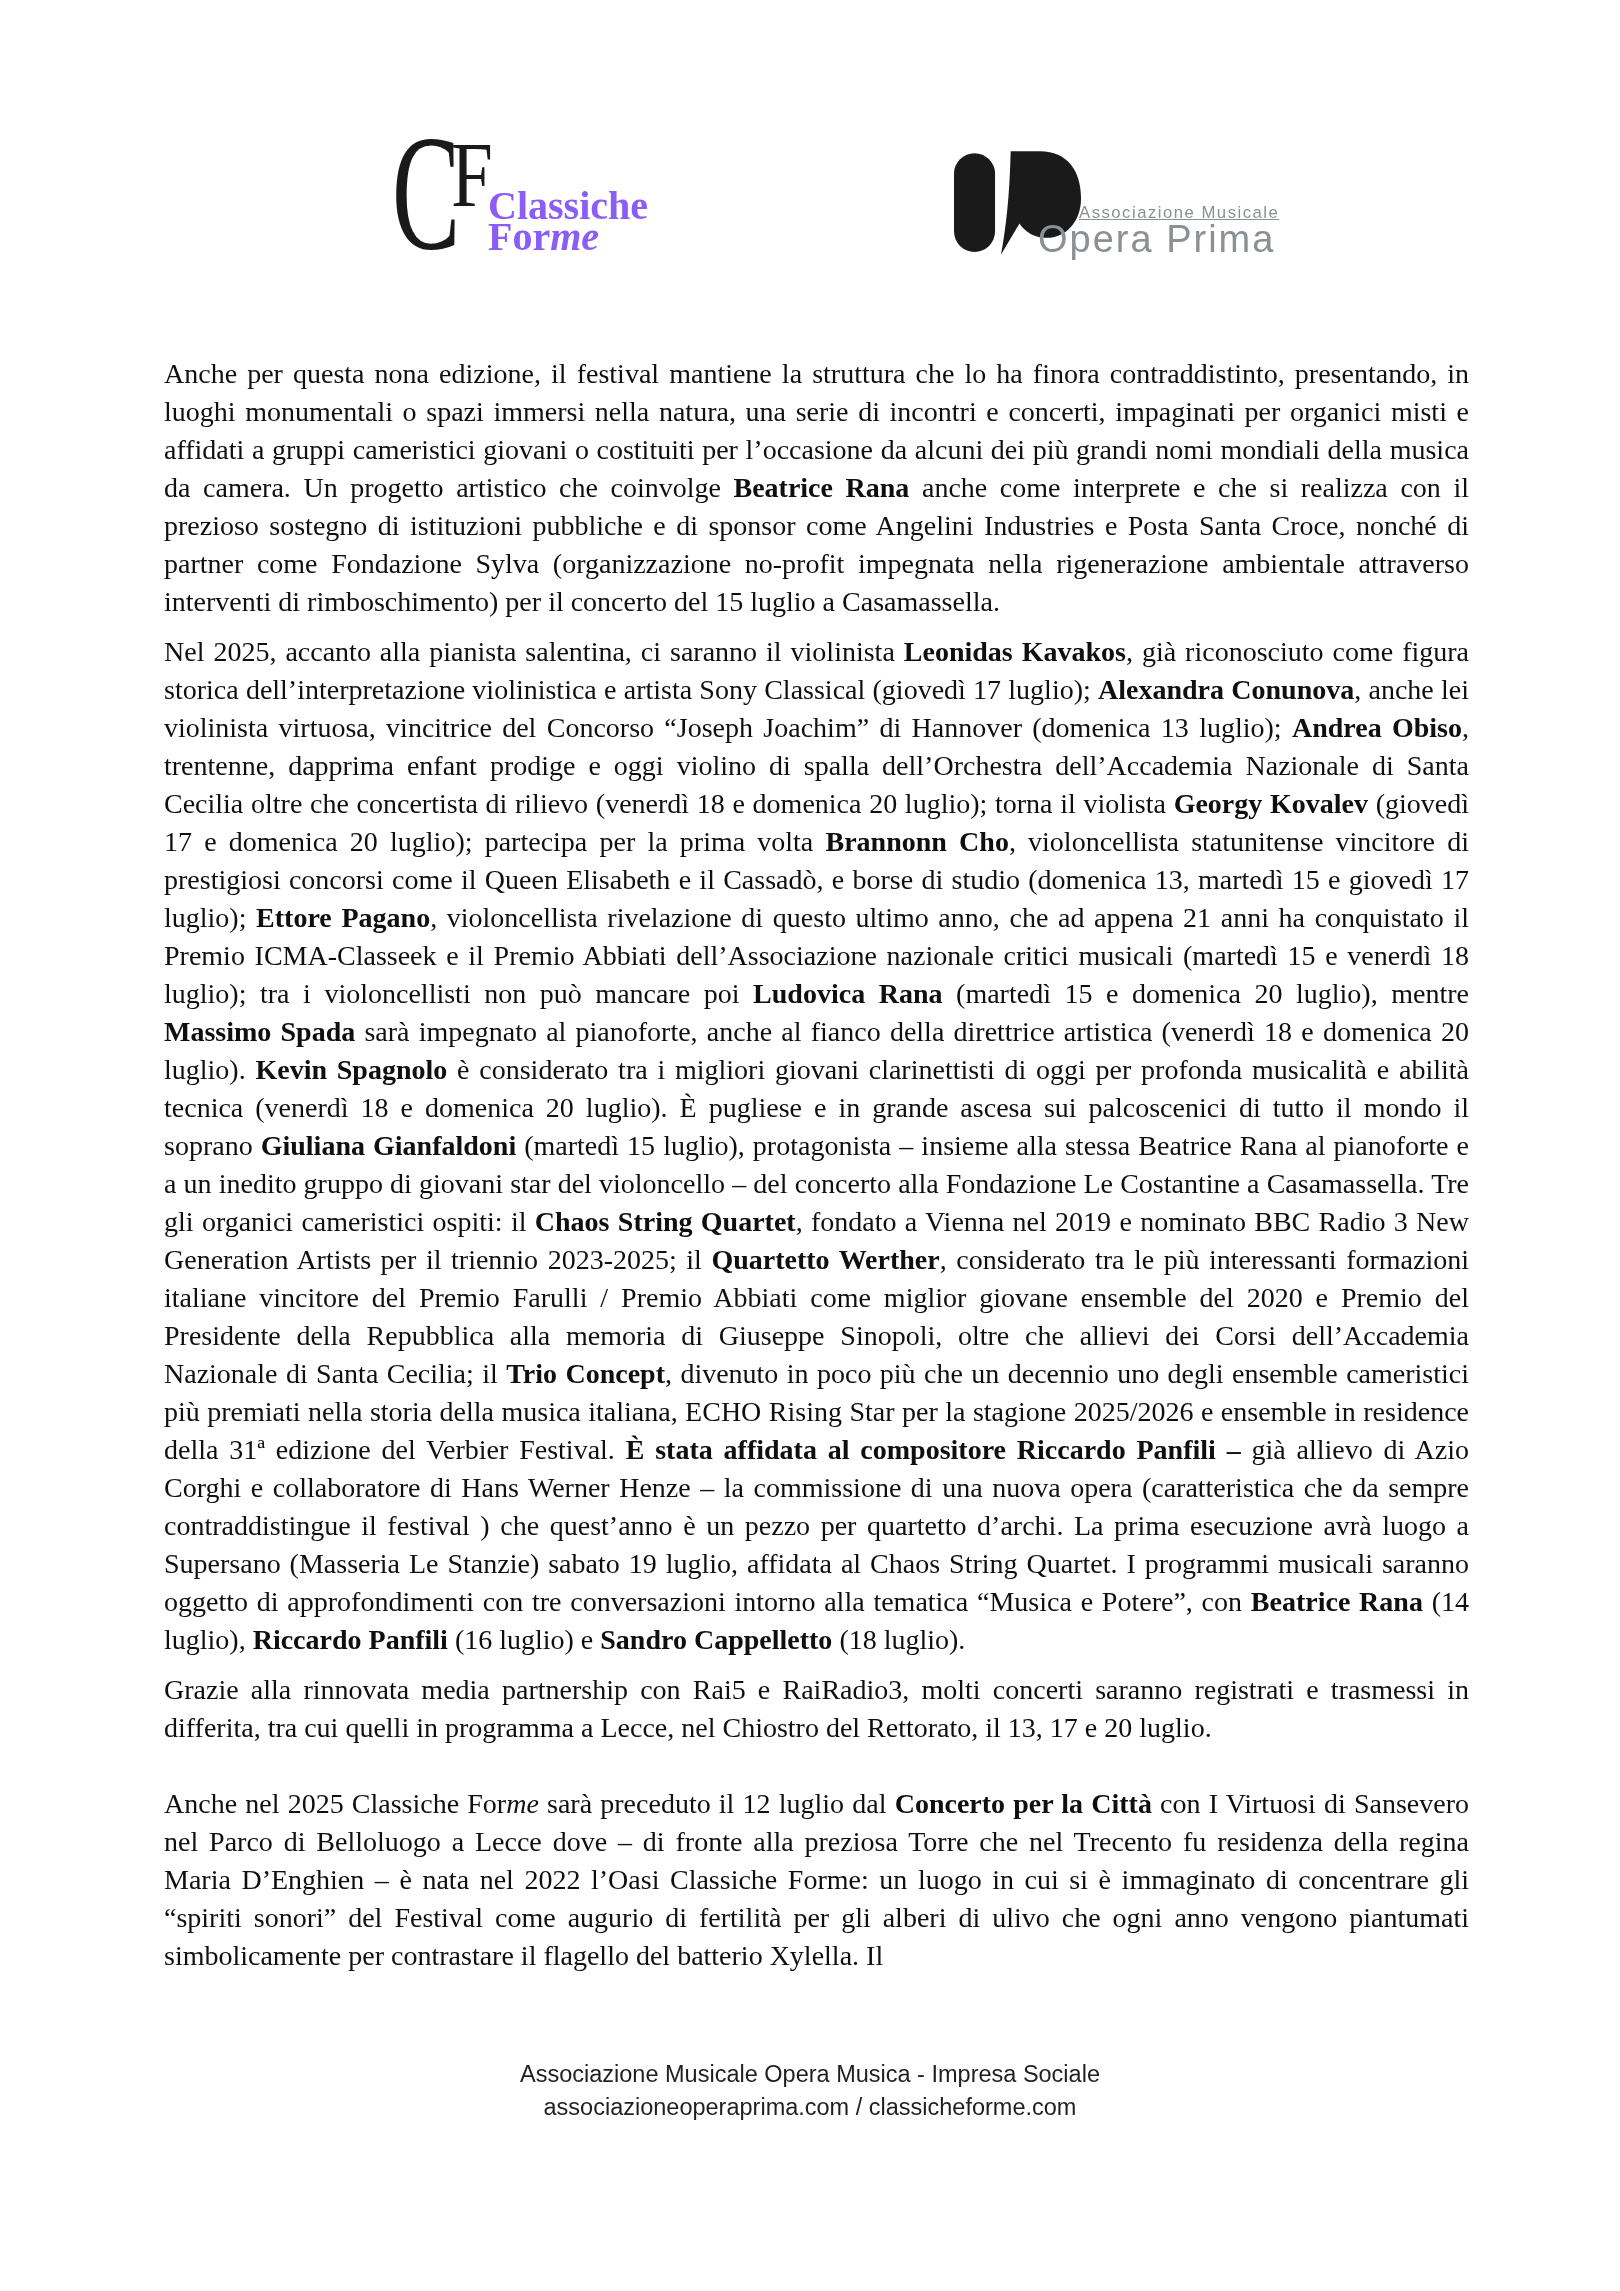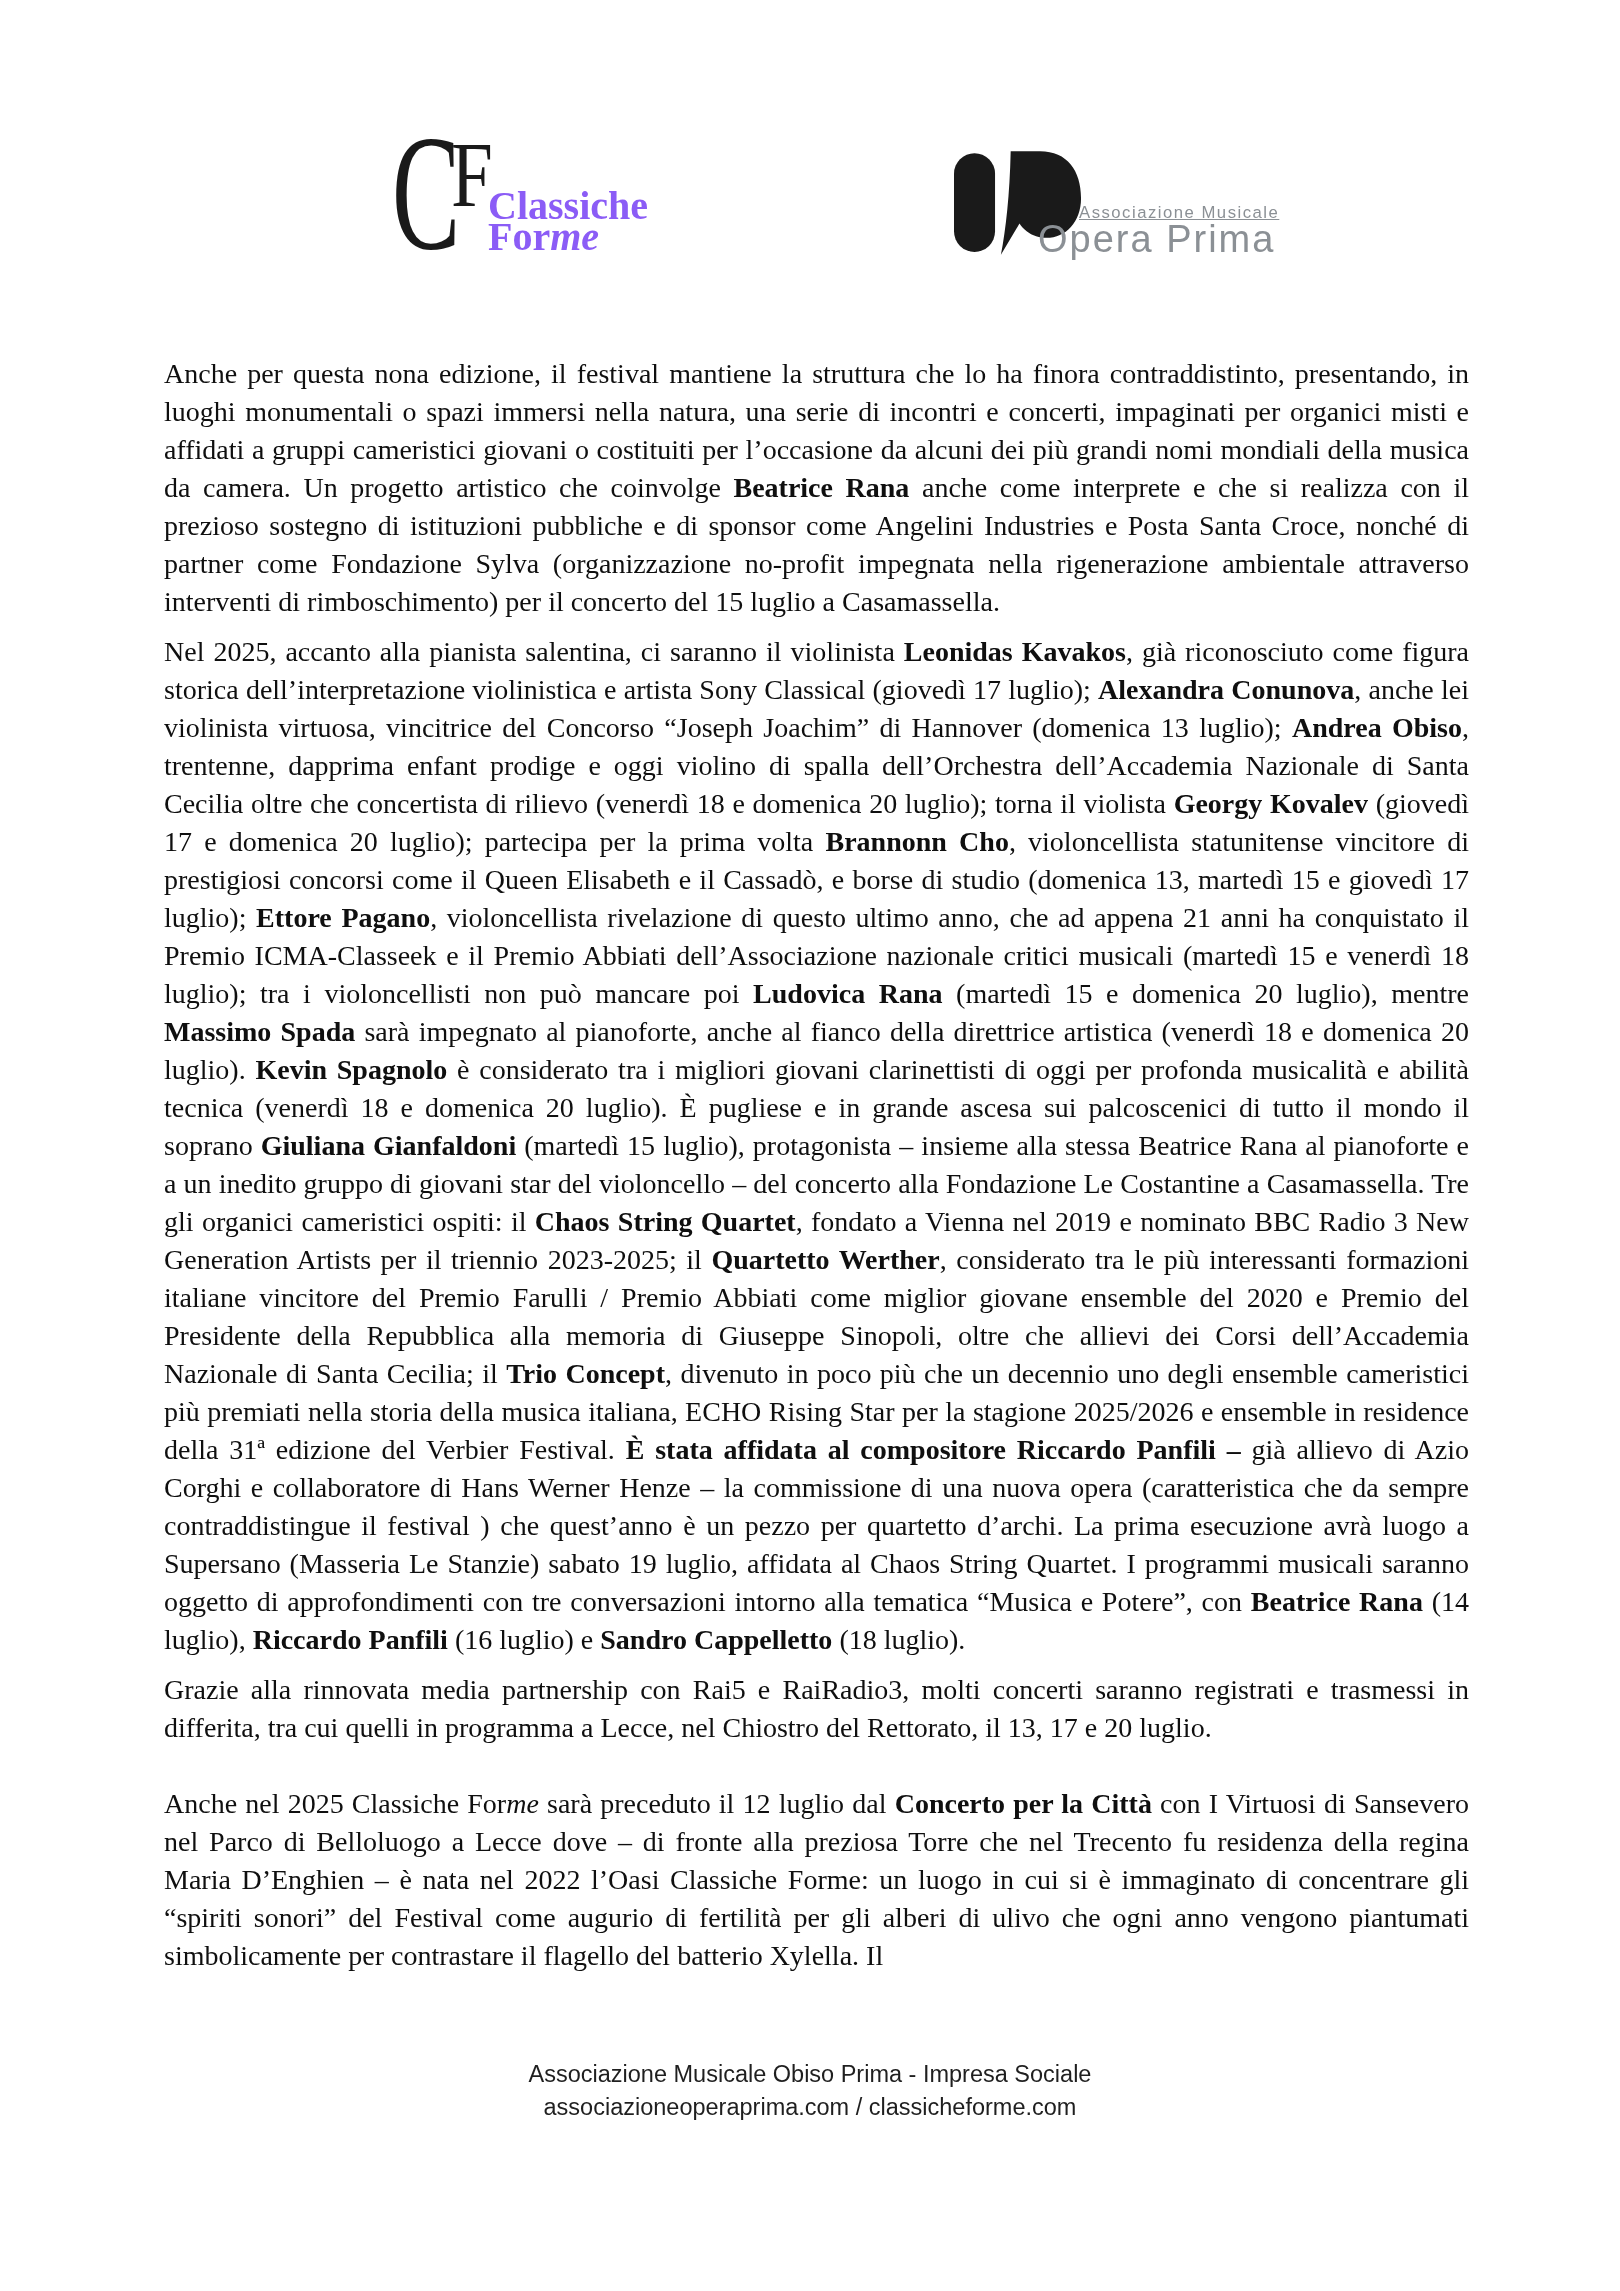--- a/index.html
+++ b/index.html
@@ -136,18 +136,18 @@
   </div>
 
   <div class="body-text">
     <p><span>Anche per questa nona edizione, il festival mantiene la struttura che lo ha finora contraddistinto, presentando, in luoghi monumentali o spazi immersi nella natura, una serie di incontri e concerti, impaginati per organici misti e affidati a gruppi cameristici giovani o costituiti per l’occasione da alcuni dei più grandi nomi mondiali della musica da camera. Un progetto artistico che coinvolge </span><span style="font-weight: 700;">Beatrice Rana</span><span> anche come interprete e che si realizza con il prezioso sostegno di istituzioni pubbliche e di sponsor come Angelini Industries e Posta Santa Croce, nonché di partner come Fondazione Sylva (organizzazione no-profit impegnata nella rigenerazione ambientale attraverso interventi di rimboschimento) per il concerto del 15 luglio a Casamassella.</span></p>
     <p><span>Nel 2025, accanto alla pianista salentina, ci saranno il violinista </span><span style="font-weight: 700;">Leonidas Kavakos</span><span>, già riconosciuto come figura storica dell’interpretazione violinistica e artista Sony Classical (giovedì 17 luglio); </span><span style="font-weight: 700;">Alexandra Conunova</span><span>, anche lei violinista virtuosa, vincitrice del Concorso “Joseph Joachim” di Hannover (domenica 13 luglio); </span><span style="font-weight: 700;">Andrea Obiso</span><span>, trentenne, dapprima enfant prodige e oggi violino di spalla dell’Orchestra dell’Accademia Nazionale di Santa Cecilia oltre che concertista di rilievo (venerdì 18 e domenica 20 luglio); torna il violista </span><span style="font-weight: 700;">Georgy Kovalev</span><span> (giovedì 17 e domenica 20 luglio); partecipa per la prima volta </span><span style="font-weight: 700;">Brannonn Cho</span><span>, violoncellista statunitense vincitore di prestigiosi concorsi come il Queen Elisabeth e il Cassadò, e borse di studio (domenica 13, martedì 15 e giovedì 17 luglio); </span><span style="font-weight: 700;">Ettore Pagano</span><span>, violoncellista rivelazione di questo ultimo anno, che ad appena 21 anni ha conquistato il Premio ICMA-Classeek e il Premio Abbiati dell’Associazione nazionale critici musicali (martedì 15 e venerdì 18 luglio); tra i violoncellisti non può mancare poi </span><span style="font-weight: 700;">Ludovica Rana</span><span> (martedì 15 e domenica 20 luglio), mentre </span><span style="font-weight: 700;">Massimo Spada</span><span> sarà impegnato al pianoforte, anche al fianco della direttrice artistica (venerdì 18 e domenica 20 luglio). </span><span style="font-weight: 700;">Kevin Spagnolo</span><span> è considerato tra i migliori giovani clarinettisti di oggi per profonda musicalità e abilità tecnica (venerdì 18 e domenica 20 luglio). È pugliese e in grande ascesa sui palcoscenici di tutto il mondo il soprano </span><span style="font-weight: 700;">Giuliana Gianfaldoni</span><span> (martedì 15 luglio), protagonista – insieme alla stessa Beatrice Rana al pianoforte e a un inedito gruppo di giovani star del violoncello – del concerto alla Fondazione Le Costantine a Casamassella. Tre gli organici cameristici ospiti: il </span><span style="font-weight: 700;">Chaos String Quartet</span><span>, fondato a Vienna nel 2019 e nominato BBC Radio 3 New Generation Artists per il triennio 2023-2025; il </span><span style="font-weight: 700;">Quartetto Werther</span><span>, considerato tra le più interessanti formazioni italiane vincitore del Premio Farulli / Premio Abbiati come miglior giovane ensemble del 2020 e Premio del Presidente della Repubblica alla memoria di Giuseppe Sinopoli, oltre che allievi dei Corsi dell’Accademia Nazionale di Santa Cecilia; il </span><span style="font-weight: 700;">Trio Concept</span><span>, divenuto in poco più che un decennio uno degli ensemble cameristici più premiati nella storia della musica italiana, ECHO Rising Star per la stagione 2025/2026 e ensemble in residence della 31ª edizione del Verbier Festival. </span><span style="font-weight: 700;">È stata affidata al compositore Riccardo Panfili –</span><span> già allievo di Azio Corghi e collaboratore di Hans Werner Henze – la commissione di una nuova opera (caratteristica che da sempre contraddistingue il festival ) che quest’anno è un pezzo per quartetto d’archi. La prima esecuzione avrà luogo a Supersano (Masseria Le Stanzie) sabato 19 luglio, affidata al Chaos String Quartet. I programmi musicali saranno oggetto di approfondimenti con tre conversazioni intorno alla tematica “Musica e Potere”, con </span><span style="font-weight: 700;">Beatrice Rana</span><span> (14 luglio), </span><span style="font-weight: 700;">Riccardo Panfili</span><span> (16 luglio) e </span><span style="font-weight: 700;">Sandro Cappelletto</span><span> (18 luglio).</span></p>
     <p><span>Grazie alla rinnovata media partnership con Rai5 e RaiRadio3, molti concerti saranno registrati e trasmessi in differita, tra cui quelli in programma a Lecce, nel Chiostro del Rettorato, il 13, 17 e 20 luglio.</span></p>
     <p class="para-gap"><span>Anche nel 2025 Classiche For</span><span style="font-style: italic;">me</span><span> sarà preceduto il 12 luglio dal </span><span style="font-weight: 700;">Concerto per la Città</span><span> con I Virtuosi di Sansevero nel Parco di Belloluogo a Lecce dove – di fronte alla preziosa Torre che nel Trecento fu residenza della regina Maria D’Enghien – è nata nel 2022 l’Oasi Classiche Forme: un luogo in cui si è immaginato di concentrare gli “spiriti sonori” del Festival come augurio di fertilità per gli alberi di ulivo che ogni anno vengono piantumati simbolicamente per contrastare il flagello del batterio Xylella. Il</span></p>
   </div>
 
   <div class="footer">
-    <div>Associazione Musicale Obiso Prima - Impresa Sociale</div>
+    <div>Associazione Musicale Opera Musica - Impresa Sociale</div>
     <div>associazioneoperaprima.com / classicheforme.com</div>
   </div>
 
 </div>
 
 
 </body></html>

